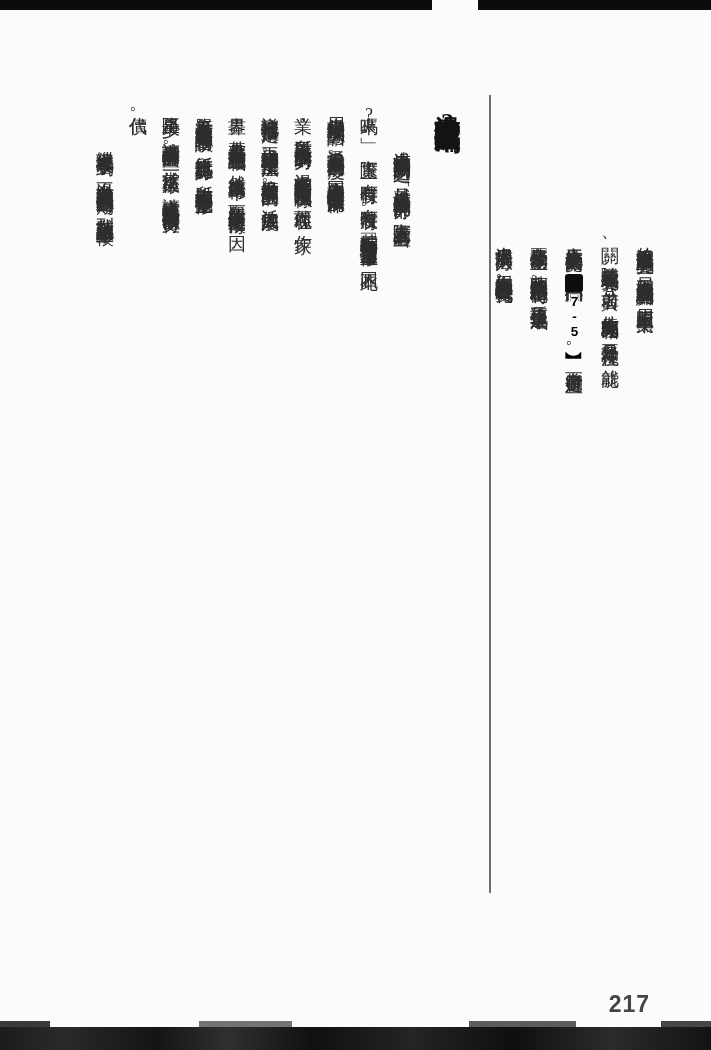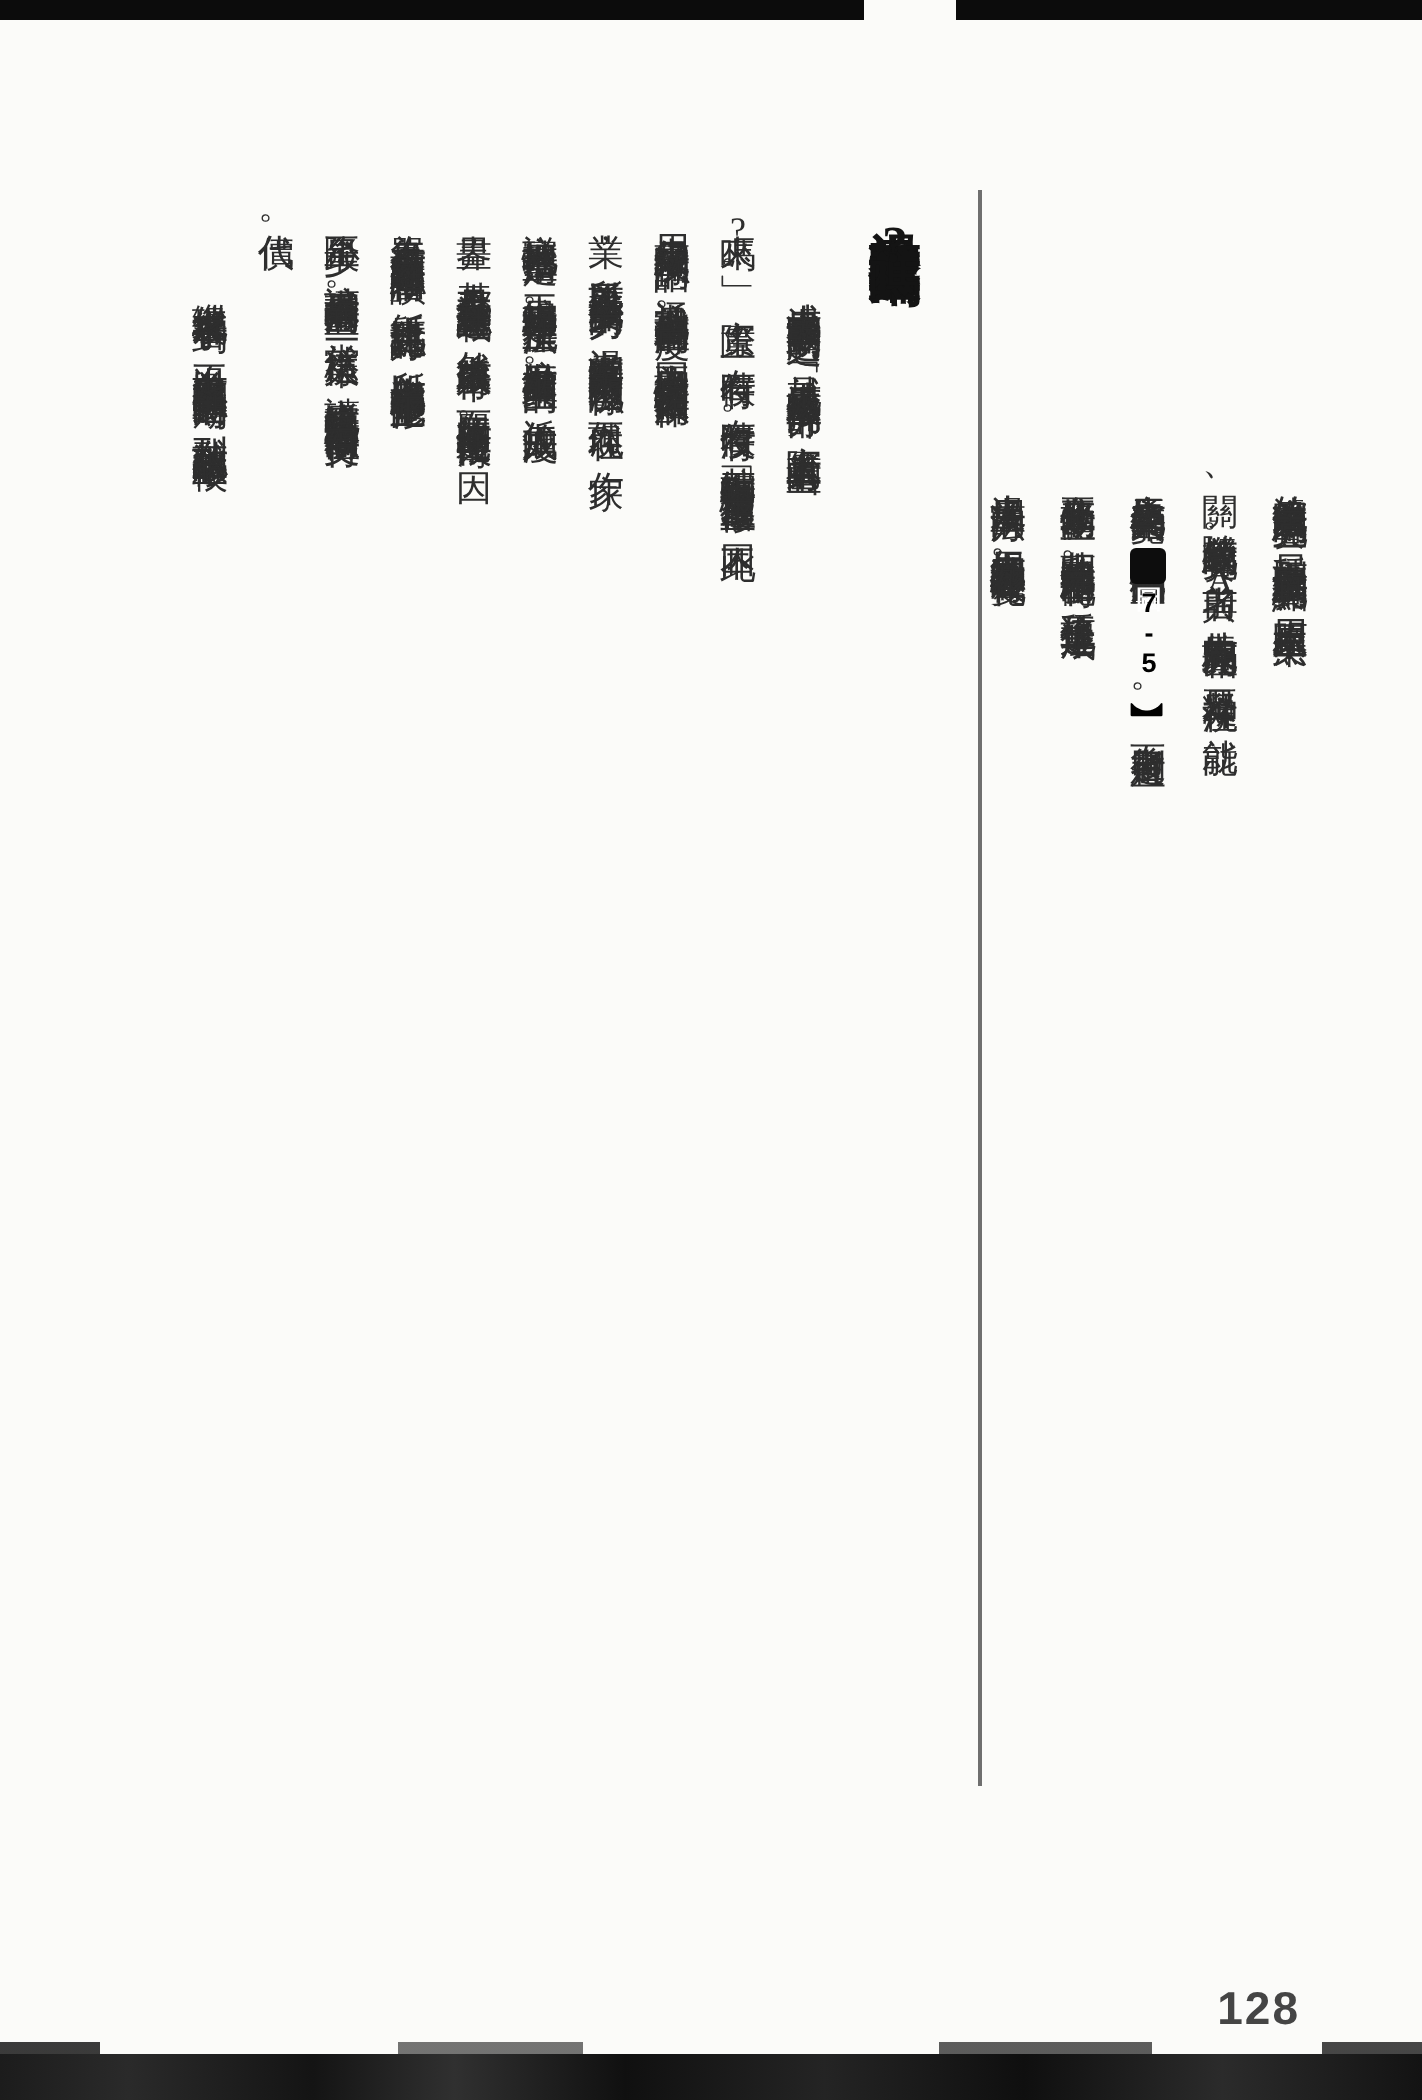--- a/index.html
+++ b/index.html
@@ -129,17 +129,17 @@
     <p class="col">用畫得太仔細沒關係」的話,通常就只會畫到輪廓的程度。因為要詳細描繪性器官是很麻煩的作</p>
     <p class="col">業,所以為了盡可能減少作業的勞力,漫畫家們有時會判斷不畫出來也沒關係。然而現在,作家</p>
     <p class="col">詳實地把性器畫清楚,再由編輯來修正才是主流作法。這麼做是有確實的理由的。近年的成人漫</p>
     <p class="col">畫界,基本上都是先在漫畫雜誌上連載,然後才出版為單行本,而單行本的修正通常比較薄。因</p>
     <p class="col">為單行本只有該作家的忠實粉絲才會購讀,紙質也比雜誌更好,所以作者和編輯都希望能把修正</p>
     <p class="col">降至最少,讓讀者看到最好的畫面。當然這樣一來,讀者也比較願意為了這種額外的價值而支付</p>
     <p class="col">代價。</p>
     <p class="col indent">縱使現在幾乎看不到了,不過以前曾有過權力關係逆轉的時期。刊載在雜誌上的版本修正較</p>
   </div>
 
-  <div class="page-number">128</div>
+  <div class="page-number">217</div>
 
   <div class="bottom-bar"></div>
 
 </div>
 
 </body></html>

